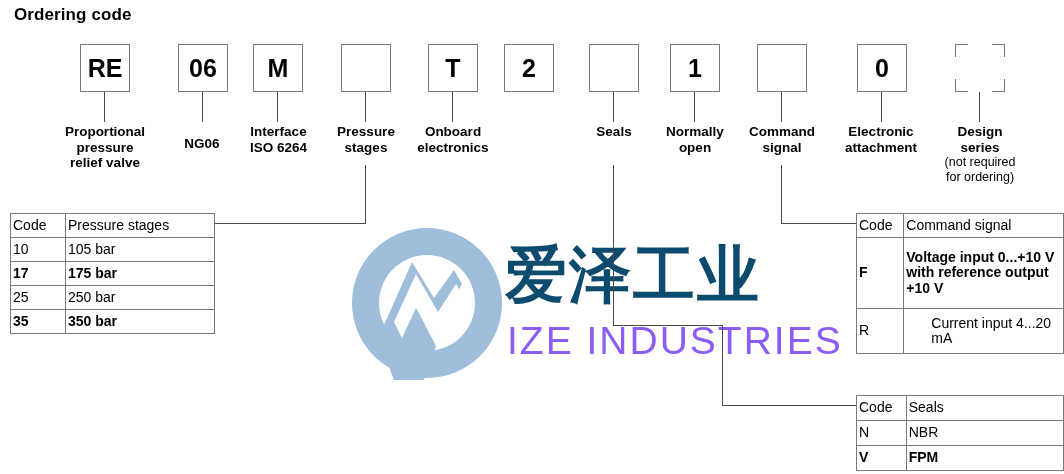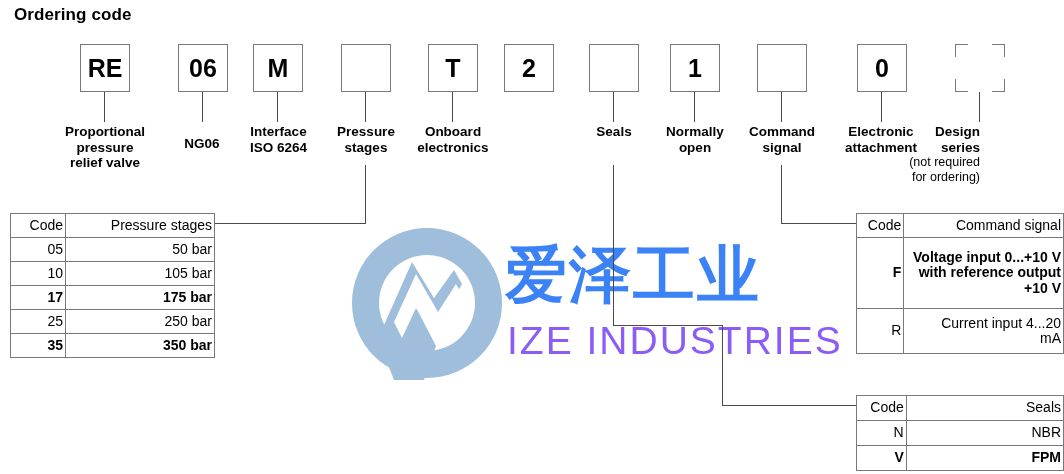--- a/index.html
+++ b/index.html
@@ -45,21 +45,21 @@
     top: 0px;
     width: 154px;
     height: 154px;
   }
   #wm-cn {
     position: absolute;
     left: 155px;
     top: 18px;
     font-size: 62px;
     font-weight: bold;
-    color: #3b82f6;
+    color: #0c4a6e;
     letter-spacing: 2px;
     line-height: 1;
     white-space: nowrap;
   }
   #wm-en {
     position: absolute;
     left: 157px;
     top: 95px;
     font-size: 39px;
     color: #8b5cf6;
@@ -136,21 +136,21 @@
   .tbl {
     position: absolute;
     border-collapse: collapse;
     background: transparent;
     font-size: 14px;
     line-height: 15.5px;
   }
   .tbl td {
     border: 1.2px solid #77797c;
     padding: 1px 2px;
-    text-align: right;
+    text-align: left;
     vertical-align: middle;
     background: #ffffff;
   }
   .tbl td.b { font-weight: bold; margin-left: 32px; }
 
   #tbl-pressure { left: 10px; top: 213px; }
   #tbl-pressure td.c1 { width: 50px; }
   #tbl-pressure td.c2 { width: 144px; }
   #tbl-pressure td { height: 21px; }
 
@@ -210,44 +210,40 @@
 
     <div class="code-label" style="left:44px;  top:124px; width:122px;">Proportional<br>pressure<br>relief valve</div>
     <div class="code-label" style="left:168px; top:124px; width:68px;margin-top:12px;">NG06</div>
     <div class="code-label" style="left:231px; top:124px; width:95px;">Interface<br>ISO 6264</div>
     <div class="code-label" style="left:322px; top:124px; width:88px;">Pressure<br>stages</div>
     <div class="code-label" style="left:401px; top:124px; width:104px;">Onboard<br>electronics</div>
     <div class="code-label" style="left:580px; top:124px; width:68px;">Seals</div>
     <div class="code-label" style="left:737px; top:124px; width:90px;">Command<br>signal</div>
     <div class="code-label" style="left:652px; top:124px; width:86px;">Normally<br>open</div>
     <div class="code-label" style="left:826px; top:124px; width:110px;">Electronic<br>attachment</div>
-    <div class="code-label" style="left:886px; top:124px; width:94px;text-align:right;"><span>Design<br>series</span><span class="sub-note">(not required<br>for ordering)</span></div>
+    <div class="code-label" style="left:933px; top:124px; width:94px;"><span>Design<br>series</span><span class="sub-note">(not required<br>for ordering)</span></div>
 
     <div class="vline" style="left:365px; top:165px; height:59px;"></div>
     <div class="hline" style="left:209px; top:223px; width:157px;"></div>
 
     <div class="vline" style="left:781px; top:165px; height:59px;"></div>
     <div class="hline" style="left:781px; top:223px; width:76px;"></div>
 
     <div class="vline" style="left:613px; top:165px; height:161px;"></div>
     <div class="hline" style="left:613px; top:325px; width:110px;"></div>
     <div class="vline" style="left:722px; top:325px; height:81px;"></div>
     <div class="hline" style="left:722px; top:405px; width:135px;"></div>
 
     <table class="tbl" id="tbl-pressure">
       <tbody>
         <tr>
           <td class="c1">Code</td>
           <td class="c2">Pressure stages</td>
         </tr>
         <tr>
-          <td class="c1">05</td>
-          <td class="c2">50 bar</td>
-        </tr>
-        <tr>
           <td class="c1">10</td>
           <td class="c2">105 bar</td>
         </tr>
         <tr>
           <td class="c1 b">17</td>
           <td class="c2 b">175 bar</td>
         </tr>
         <tr>
           <td class="c1">25</td>
           <td class="c2">250 bar</td>

